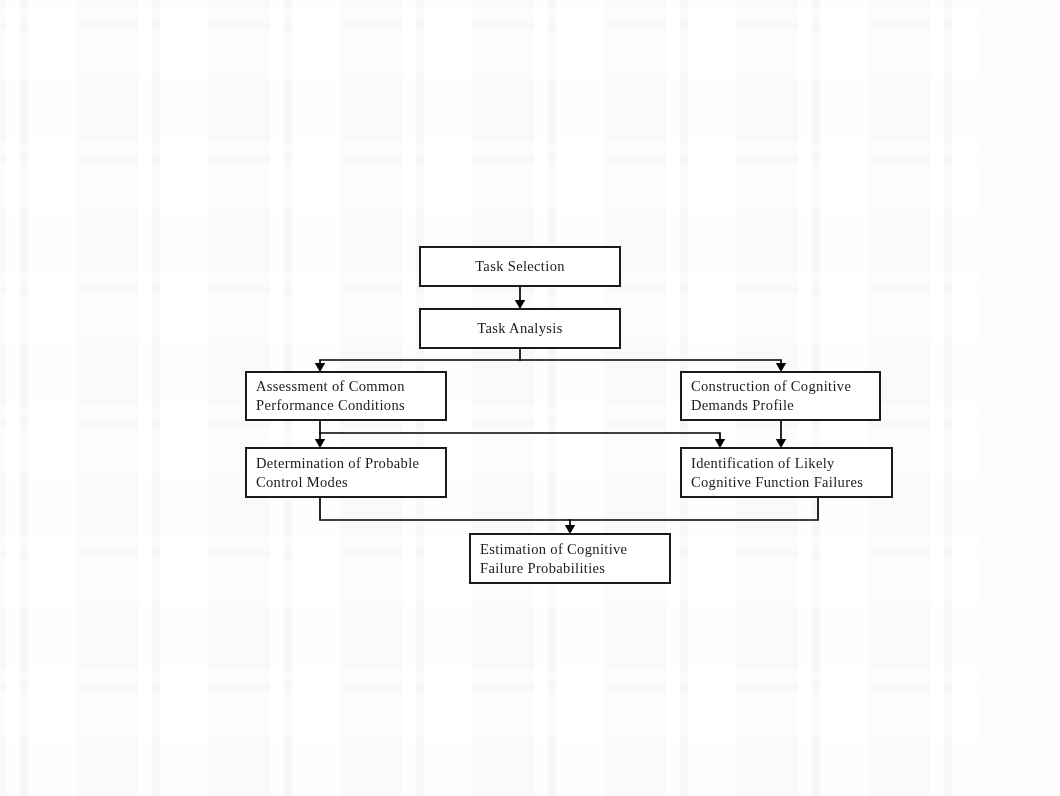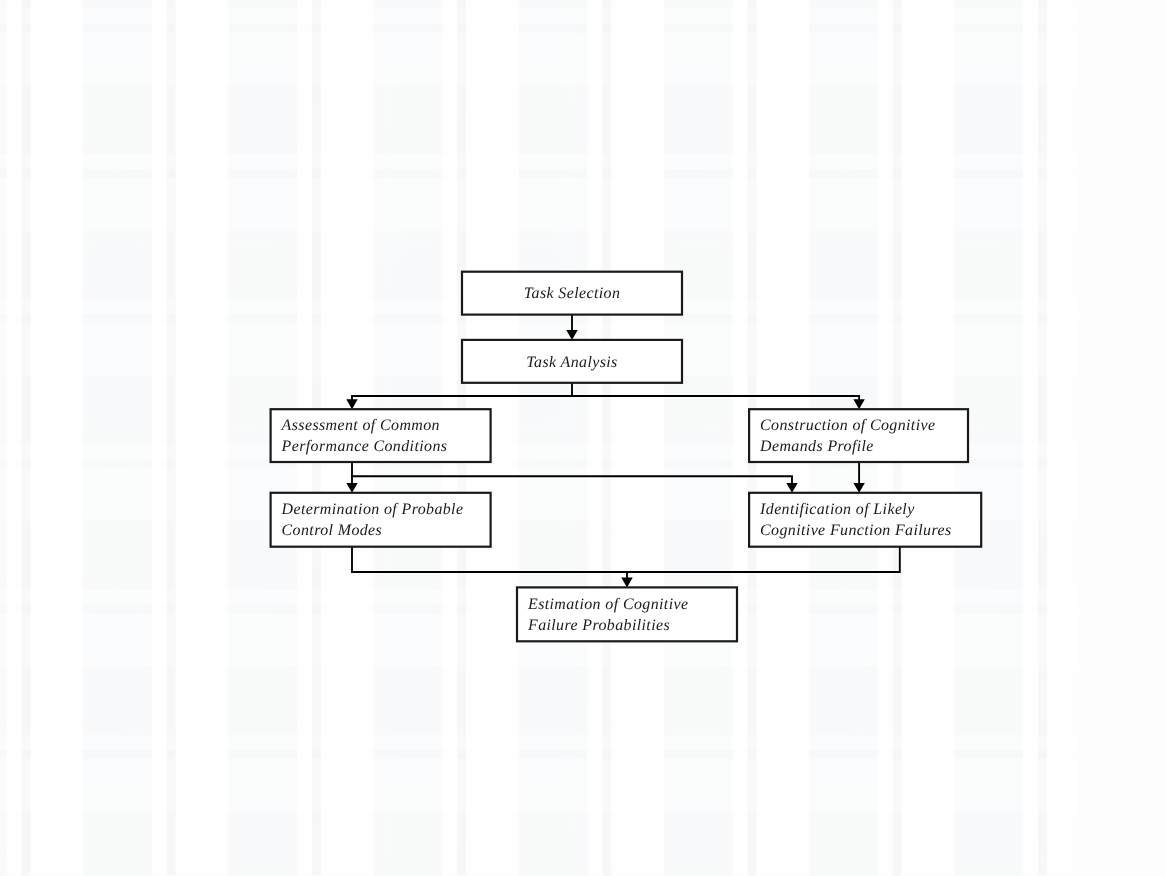--- a/index.html
+++ b/index.html
@@ -21,21 +21,20 @@
     
     background-image:
       linear-gradient(to right, rgba(255,255,255,0.85) 0 14px, rgba(244,245,247,0.55) 14px 22px,
                       rgba(255,255,255,0.85) 22px 70px, rgba(248,249,250,0.5) 70px 78px),
       linear-gradient(to bottom, rgba(255,255,255,0.85) 0 14px, rgba(244,245,247,0.55) 14px 22px,
                       rgba(255,255,255,0.85) 22px 70px, rgba(248,249,250,0.5) 70px 78px),
       linear-gradient(to right, rgba(246,247,249,0.45) 0 3px, rgba(0,0,0,0) 3px 132px),
       linear-gradient(to bottom, rgba(246,247,249,0.45) 0 3px, rgba(0,0,0,0) 3px 132px);
     background-size: 132px 132px, 132px 132px, 132px 132px, 132px 132px;
     background-position: 6px 8px, 6px 8px, 0 0, 0 0;
-    font-style: italic;
   }
   #flow {
     position: absolute;
     left: 0;
     top: 0;
     width: 1060px;
     height: 796px;
   }
   .node-rect {
     fill: #ffffff;

